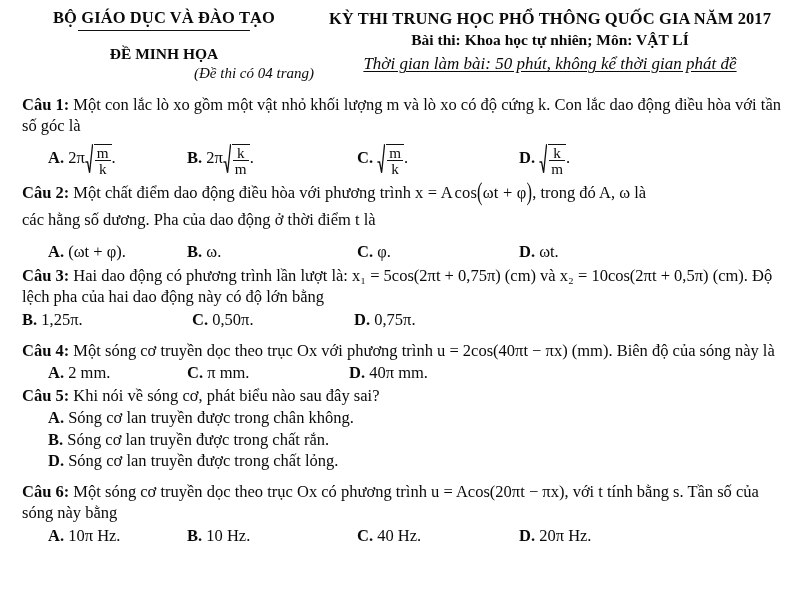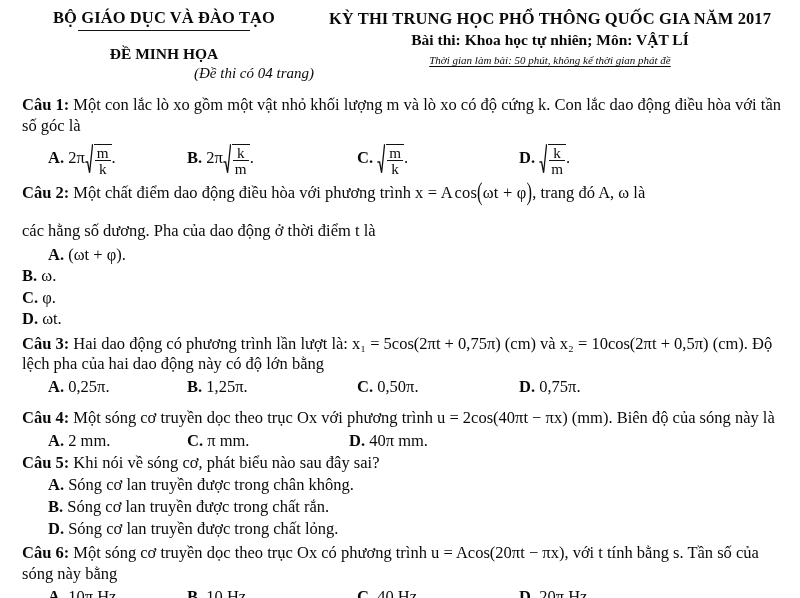--- a/index.html
+++ b/index.html
@@ -71,21 +71,21 @@
     letter-spacing: 0.1px;
   }
   .hdr-subject {
     font-weight: bold;
     font-size: 15.5px;
     line-height: 1.35;
     margin-top: 1px;
   }
   .hdr-time {
     font-style: italic;
-    font-size: 11px;
+    font-size: 17px;
     line-height: 1.35;
     margin-top: 2px;
     text-decoration: underline;
     text-underline-offset: 2px;
   }
 
   
   .body-wrap {
     padding: 0 16px 0 22px;
     margin-top: 12px;
@@ -240,26 +240,26 @@
                 </svg>
               </span><span class="body"><span class="frac"><span class="num">k</span><span class="den">m</span></span></span></span><span>.</span>
         </div>
       </div>
     </div>
 
     <div class="q" style="margin-top:6px;">
       <div class="q-stem">
         <span class="q-label">Câu 2:</span>
         <span>Một chất điểm dao động điều hòa với phương trình</span>
-        <span class="q2eq">x = A cos<span class="bigparen">(</span>ωt + φ<span class="bigparen">)</span></span><span>, trang đó A, ω là</span>
-      </div>
-      <div class="q-stem" style="margin-top:17px;">
+        <span class="q2eq">x = A cos<span class="bigparen">(</span>ωt + φ<span class="bigparen">)</span></span><span>, trong đó A, ω là</span>
+      </div>
+      <div class="q-stem" style="margin-top:6px;">
         <span>các hằng số dương. Pha của dao động ở thời điểm t là</span>
       </div>
-      <div class="opts-row" style="margin-top:2px;flex-direction:column;">
+      <div class="opts-row" style="margin-top:10px;">
         <div class="opt opt-c0">
           <span class="k">A.</span>
           <span>(ωt + φ).</span>
         </div>
         <div class="opt opt-c1">
           <span class="k">B.</span>
           <span>ω.</span>
         </div>
         <div class="opt opt-c2">
           <span class="k">C.</span>
@@ -271,24 +271,20 @@
         </div>
       </div>
     </div>
 
     <div class="q" style="margin-top:4px;">
       <div class="q-stem">
         <span class="q-label">Câu 3:</span>
         <span>Hai dao động có phương trình lần lượt là: x₁ = 5cos(2πt + 0,75π) (cm) và x₂ = 10cos(2πt + 0,5π) (cm). Độ lệch pha của hai dao động này có độ lớn bằng</span>
       </div>
       <div class="opts-row">
-        <div class="opt opt-c0">
-          <span class="k">A.</span>
-          <span>0,25π.</span>
-        </div>
         <div class="opt opt-c1">
           <span class="k">B.</span>
           <span>1,25π.</span>
         </div>
         <div class="opt opt-c2">
           <span class="k">C.</span>
           <span>0,50π.</span>
         </div>
         <div class="opt opt-c3">
           <span class="k">D.</span>
@@ -332,21 +328,21 @@
           <span class="k">B.</span>
           <span>Sóng cơ lan truyền được trong chất rắn.</span>
         </div>
         <div class="opt-line">
           <span class="k">D.</span>
           <span>Sóng cơ lan truyền được trong chất lỏng.</span>
         </div>
       </div>
     </div>
 
-    <div class="q" style="margin-top:4px;">
+    <div class="q" style="margin-top:10px;">
       <div class="q-stem">
         <span class="q-label">Câu 6:</span>
         <span>Một sóng cơ truyền dọc theo trục Ox có phương trình u = Acos(20πt − πx), với t tính bằng s. Tần số của sóng này bằng</span>
       </div>
       <div class="opts-row">
         <div class="opt opt-c0">
           <span class="k">A.</span>
           <span>10π Hz.</span>
         </div>
         <div class="opt opt-c1">

